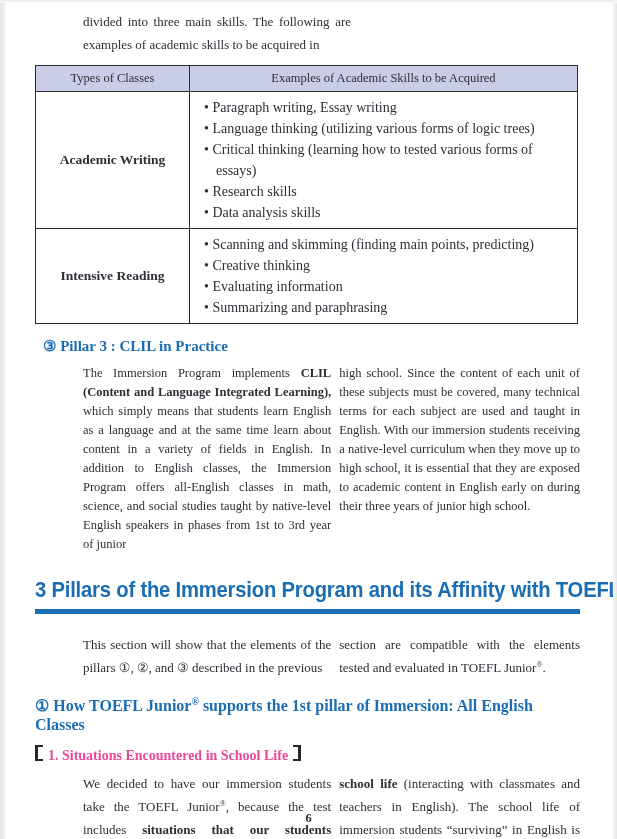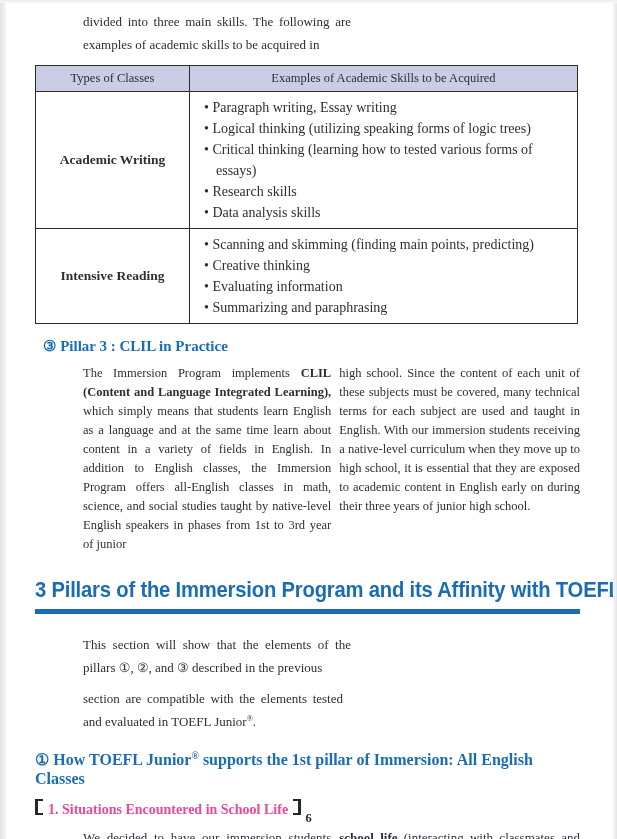--- a/index.html
+++ b/index.html
@@ -97,21 +97,21 @@
       <tr>
         <th class="hdr type-col">Types of Classes</th>
         <th class="hdr">Examples of Academic Skills to be Acquired</th>
       </tr>
     </thead>
     <tbody>
         <tr>
           <td class="type-cell">Academic Writing</td>
           <td class="skills-cell">
             <div class="skill-line">• Paragraph writing, Essay writing</div>
-            <div class="skill-line">• Logical thinking (utilizing speaking forms of logic trees)</div>
+            <div class="skill-line">• Language thinking (utilizing various forms of logic trees)</div>
             <div class="skill-line">• Critical thinking (learning how to tested various forms of essays)</div>
             <div class="skill-line">• Research skills</div>
             <div class="skill-line">• Data analysis skills</div>
           </td>
         </tr>
         <tr>
           <td class="type-cell">Intensive Reading</td>
           <td class="skills-cell">
             <div class="skill-line">• Scanning and skimming (finding main points, predicting)</div>
             <div class="skill-line">• Creative thinking</div>
@@ -124,21 +124,21 @@
 
   <div class="sub-heading">③ Pillar 3 : CLIL in Practice</div>
   <div class="twocol">
     <div class="col body-sm"><span>The Immersion Program implements </span><span class="b">CLIL (Content and Language Integrated Learning),</span><span> which simply means that students learn English as a language and at the same time learn about content in a variety of fields in English. In addition to English classes, the Immersion Program offers all-English classes in math, science, and social studies taught by native-level English speakers in phases from 1st to 3rd year of junior</span></div>
     <div class="col right body-sm"><span>high school. Since the content of each unit of these subjects must be covered, many technical terms for each subject are used and taught in English. With our immersion students receiving a native-level curriculum when they move up to high school, it is essential that they are exposed to academic content in English early on during their three years of junior high school.</span></div>
   </div>
 
   <div class="main-heading">
     <span class="txt"><span>3 Pillars of the Immersion Program and its Affinity with TOEFL Junior</span></span>
   </div>
-  <div class="twocol" style="margin-top:19px;flex-direction:column;">
+  <div class="twocol" style="margin-top:19px;">
     <div class="col body-lg"><span>This section will show that the elements of the pillars ①, ②, and ③ described in the previous</span></div>
     <div class="col right body-lg"><span>section are compatible with the elements tested and evaluated in TOEFL Junior</span><sup>®</sup><span>.</span></div>
   </div>
 
   <div class="sub-heading-sm"><span>① How TOEFL Junior</span><sup>®</sup><span> supports the 1st pillar of Immersion: All English Classes</span></div>
 
   <div class="bracket-heading">
     <span class="lens lens-open"></span><span>1. Situations Encountered in School Life</span><span class="lens lens-close"></span>
   </div>
 

